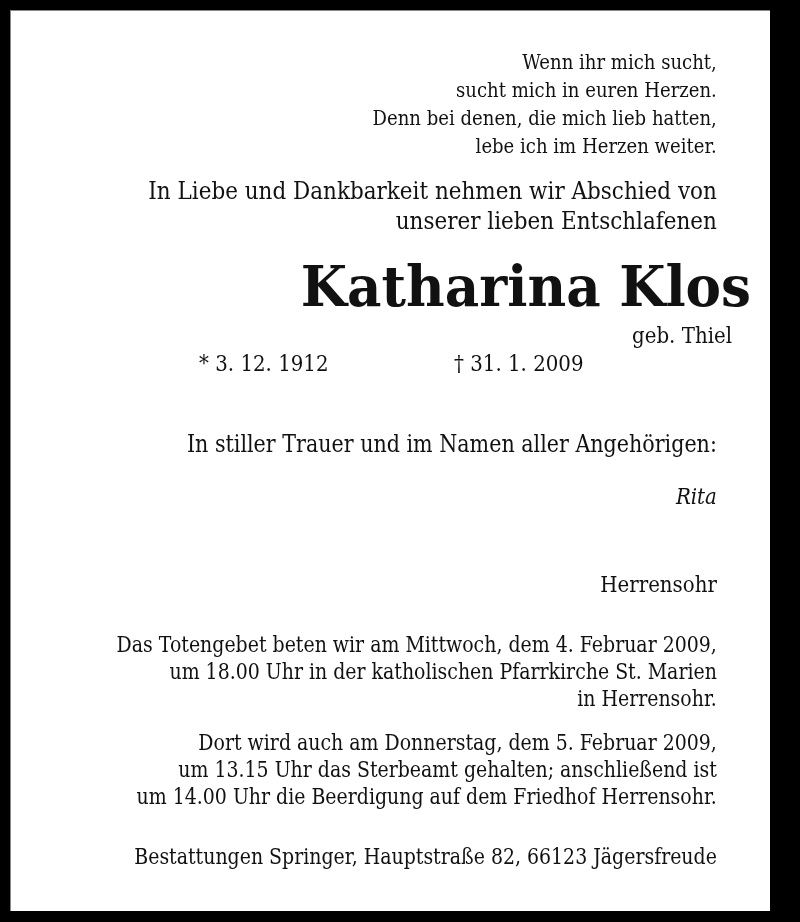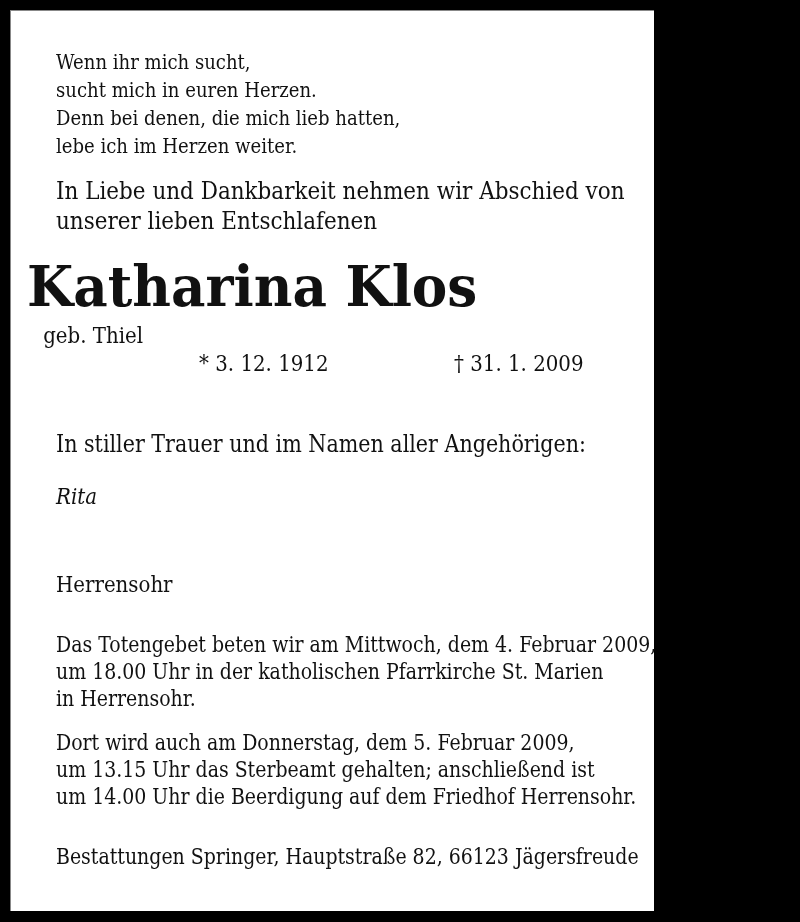--- a/index.html
+++ b/index.html
@@ -1,22 +1,22 @@
 <!DOCTYPE html>
 <html><head>
 <meta charset="utf-8">
 <style>
   html, body { margin: 0; padding: 0; }
   body { width: 800px; height: 922px; background: #000; position: relative; overflow: hidden; }
   .card {
-    position: absolute; left: 10px; top: 10px; width: 644px; height: 901px;
+    position: absolute; left: 10px; top: 10px; width: 760px; height: 901px;
     background: #fff; border-left: 1px solid #888; border-top: 1px solid #888;
     box-sizing: border-box;
     font-family: "DejaVu Serif", "Liberation Serif", serif;
-    color: #111; text-align: left;
+    color: #111; text-align: right;
   }
   .ln { position: absolute; left: 0; right: 0; white-space: nowrap; }
   .poem { font-size: 21px; line-height: 28px; transform: scaleX(0.86); }
   .intro { font-size: 25px; line-height: 30px; transform: scaleX(0.86); }
   .name { font-size: 56px; font-weight: bold; line-height: 64px; transform: scaleX(0.95); letter-spacing: 0px; }
   .sub { font-size: 22px; line-height: 28px; transform: scaleX(0.9); }
   .date-l { position: absolute; left: 188px; top: 340px; font-size: 22px; transform: scaleX(0.9); transform-origin: left; }
   .date-r { position: absolute; left: 443px; top: 340px; font-size: 22px; transform: scaleX(0.9); transform-origin: left; }
   .mourn { font-size: 24px; line-height: 30px; transform: scaleX(0.86); }
   .sig { font-size: 23px; line-height: 30px; font-style: italic; transform: scaleX(0.86); }

